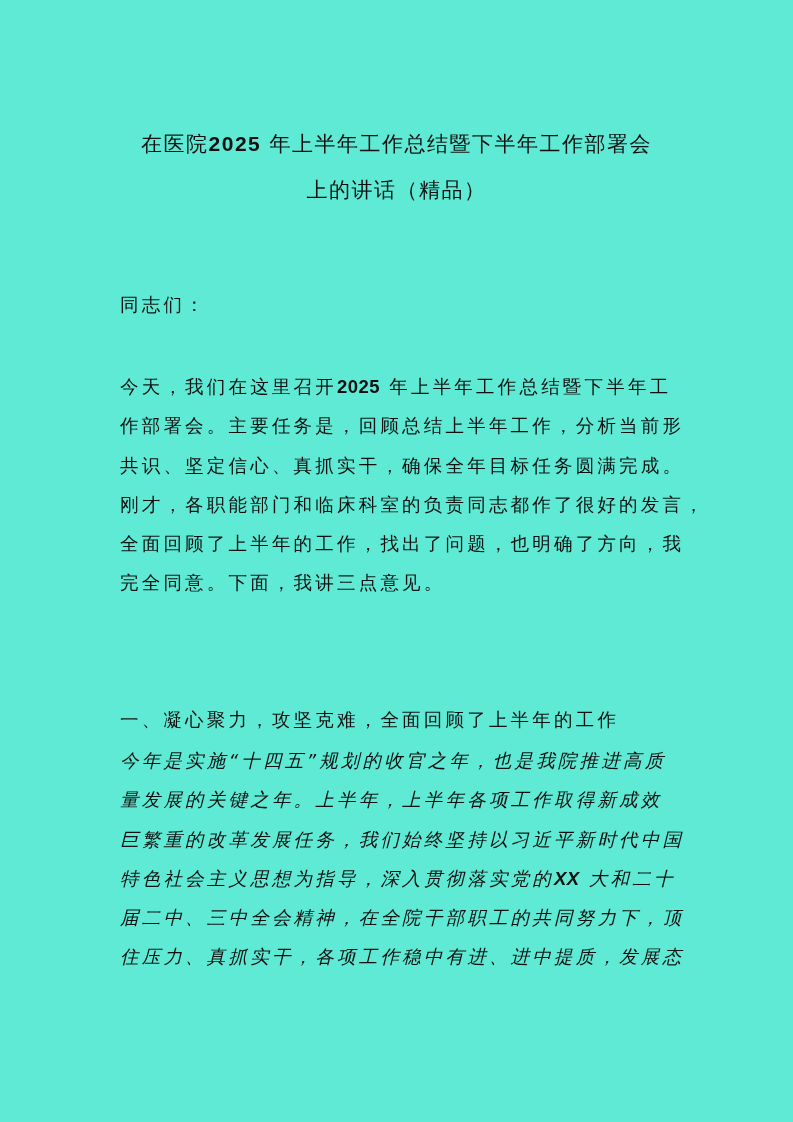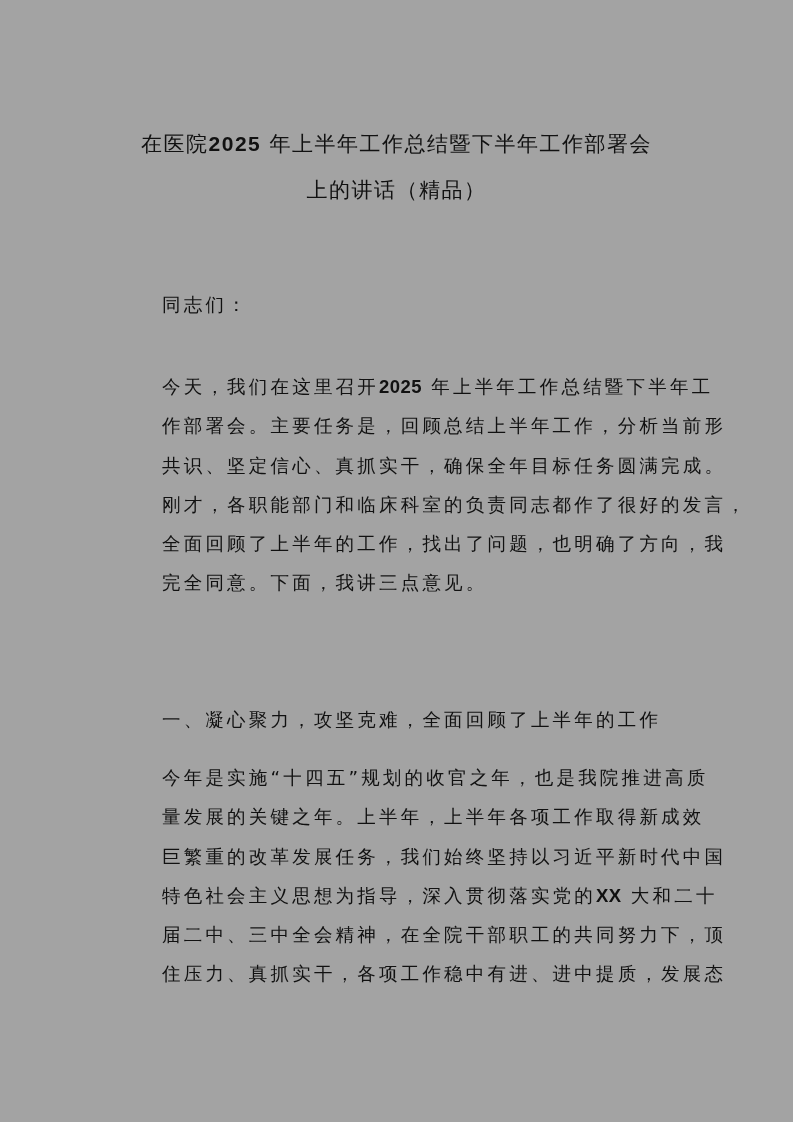--- a/index.html
+++ b/index.html
@@ -1,25 +1,25 @@
 <!DOCTYPE html>
 <html><head>
   <meta charset="utf-8">
   <style>
     html, body { margin: 0; padding: 0; background: #ffffff; }
     body { width: 793px; height: 1122px; position: relative; overflow: hidden;
       font-family: "DejaVu Sans", "Liberation Sans", sans-serif; color: #111; }
-    .page { position: absolute; left: 0; top: 0; width: 793px; height: 1122px; background: #a3a3a3; }
+    .page { position: absolute; left: 0; top: 0; width: 793px; height: 1122px; background: #5eead4; }
     .title { position: absolute; left: 100px; width: 593px; text-align: center;
       font-size: 21px; letter-spacing: 1.5px; line-height: 46px; top: 121px; }
     .title .line { display: block; white-space: nowrap; }
     .title b { font-family: "Liberation Sans", sans-serif; font-weight: bold; }
     .para { position: absolute; left: 120px; width: 560px; font-size: 18.5px;
       line-height: 39.3px; letter-spacing: 3.2px; }
-    .para .line { display: block; white-space: nowrap; height: 39.3px; margin-left: 42px; }
+    .para .line { display: block; white-space: nowrap; height: 39.3px; }
     .num { font-family: "Liberation Sans", sans-serif; font-weight: bold; letter-spacing: 0.5px; }
   </style>
 </head>
 <body>
 
 <div class="page">
 
   <div class="title">
     <span class="line"><span>在医院</span><b>2025</b> <span>年上半年工作总结暨下半年工作部署会</span></span>
     <span class="line">上的讲话（精品）</span>
@@ -35,21 +35,21 @@
     <span class="line">共识、坚定信心、真抓实干，确保全年目标任务圆满完成。</span>
     <span class="line">刚才，各职能部门和临床科室的负责同志都作了很好的发言，</span>
     <span class="line">全面回顾了上半年的工作，找出了问题，也明确了方向，我</span>
     <span class="line">完全同意。下面，我讲三点意见。</span>
   </div>
 
   <div class="para" style="top:700px;">
     <span class="line">一、凝心聚力，攻坚克难，全面回顾了上半年的工作</span>
   </div>
 
-  <div class="para" style="top:758px;">
+  <div class="para" style="top:741px;font-style:italic;">
     <span class="line">今年是实施“十四五”规划的收官之年，也是我院推进高质</span>
     <span class="line">量发展的关键之年。上半年，上半年各项工作取得新成效</span>
     <span class="line">巨繁重的改革发展任务，我们始终坚持以习近平新时代中国</span>
     <span class="line"><span>特色社会主义思想为指导，深入贯彻落实党的</span><span class="num">XX</span> <span>大和二十</span></span>
     <span class="line">届二中、三中全会精神，在全院干部职工的共同努力下，顶</span>
     <span class="line">住压力、真抓实干，各项工作稳中有进、进中提质，发展态</span>
   </div>
 
 </div>
 

